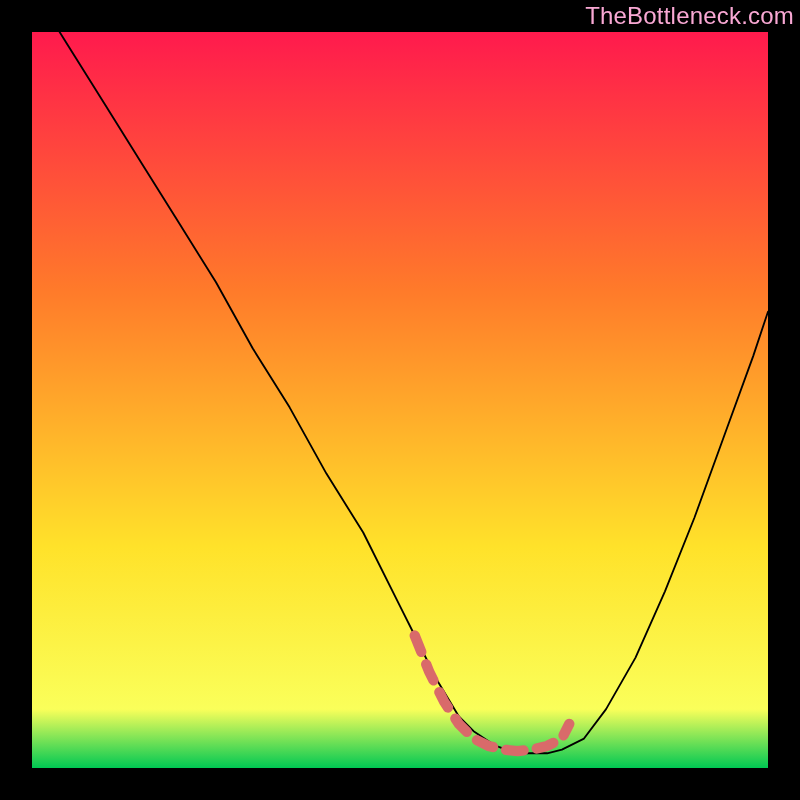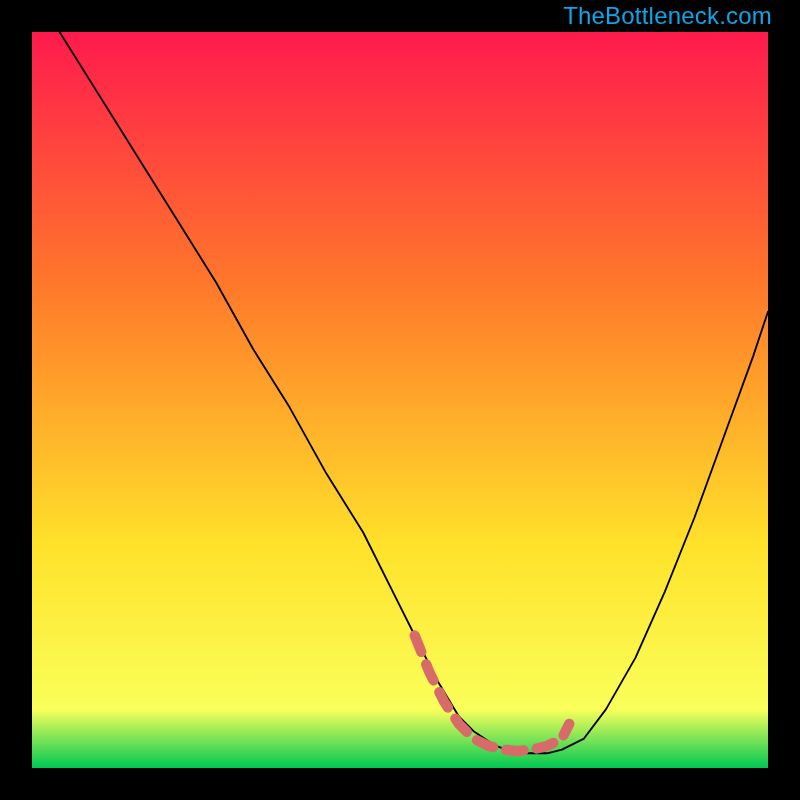--- a/index.html
+++ b/index.html
@@ -13,22 +13,22 @@
   }
   .frame {
     position: relative;
     width: 800px;
     height: 800px;
     background: #000;
   }
   .watermark {
     position: absolute;
     top: 2px;
-    right: 28px;
-    color: #0ea5e9;
+    right: 6px;
+    color: #f9a8d4;
     font-size: 24px;
     font-weight: 500;
     letter-spacing: 0.2px;
     z-index: 20;
   }
   .plot-area {
     position: absolute;
     left: 32px;
     top: 32px;
     width: 736px;

